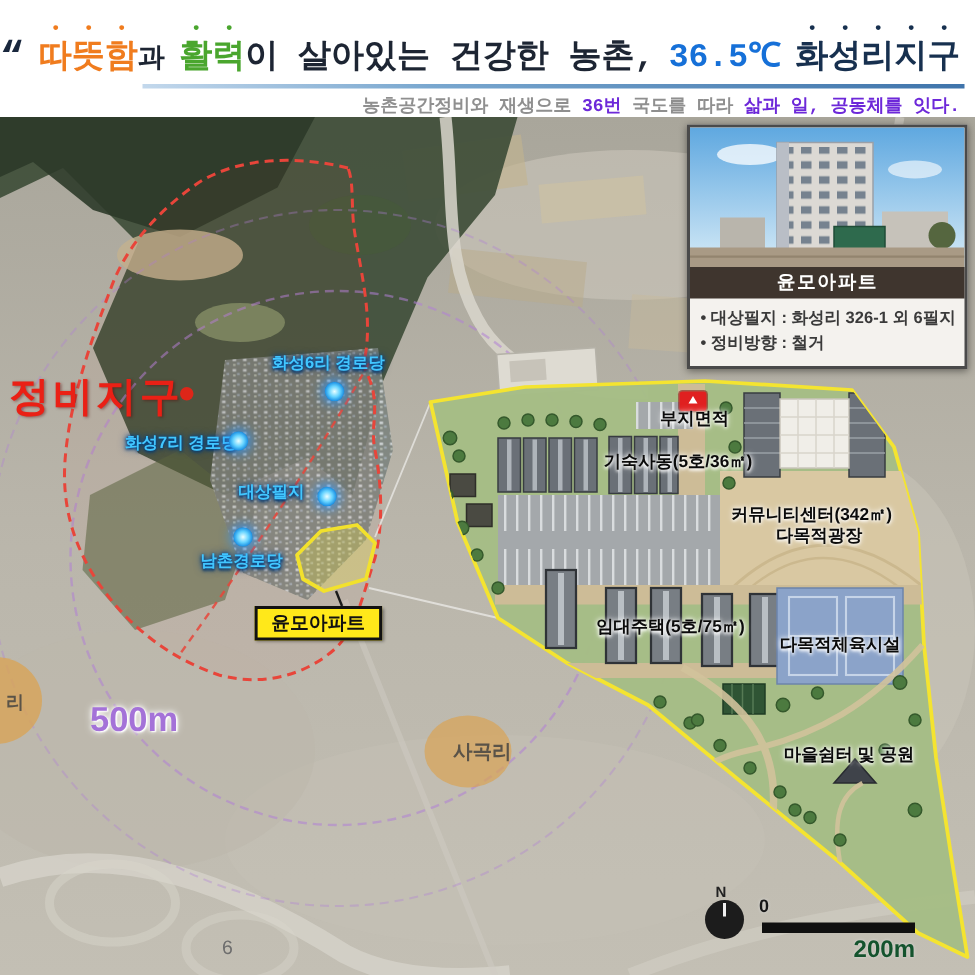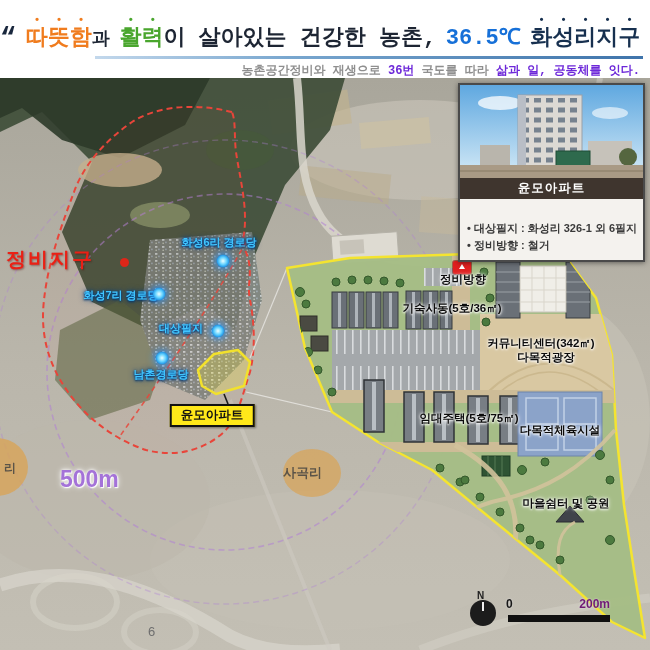--- a/index.html
+++ b/index.html
@@ -22,21 +22,21 @@
   .seg-small { font-size:18px; }
   .title-underline { position:absolute; top:52px; left:95px; width:548px; height:3px;
                background:linear-gradient(90deg,#c3d8ec,#79a7cf 35%,#3f74ab); }
   .subtitle { position:absolute; top:58px; right:10px; font-size:12px; font-weight:600; color:#8f8f8f; white-space:nowrap; }
   .subtitle b { color:#6d28d9; font-weight:bold; }
 
   
   .map { position:absolute; top:78px; left:0; width:650px; height:572px; overflow:hidden; background:#b3afa5; }
   .map svg.base { position:absolute; top:0; left:0; }
 
-  .zone-label { position:absolute; left:6px; top:168px; font-size:20px; font-weight:bold; color:#ea2015;
+  .zone-label { position:absolute; left:6px; top:168px; font-size:27px; font-weight:bold; color:#ea2015;
                 letter-spacing:2px; text-shadow:1px 1px 2px rgba(90,0,0,.45); z-index:6; }
   .red-dot { position:absolute; left:120px; top:180px; width:9px; height:9px; border-radius:50%;
              background:#dd2619; z-index:6; }
 
   .poi { position:absolute; transform:translate(-50%,-50%); font-weight:bold; font-size:11px; color:#41c6ff;
          white-space:nowrap; z-index:6;
          text-shadow:0 0 3px #0050a0, 0 0 6px #003a78, 0 1px 2px #00254f; }
   .poi-dot { position:absolute; width:13px; height:13px; border-radius:50%; transform:translate(-50%,-50%); z-index:6;
          background:radial-gradient(circle,#eaffff 0%,#63d2ff 40%,#1488e0 72%,rgba(20,100,220,0) 100%);
          box-shadow:0 0 7px 2px rgba(40,150,255,.75); }
@@ -46,48 +46,48 @@
              white-space:nowrap; z-index:7; box-shadow:1px 1px 2px rgba(0,0,0,.4); }
 
   .plan-label { position:absolute; transform:translate(-50%,-50%); font-weight:bold; font-size:11.5px; color:#0b0b0b;
              white-space:nowrap; z-index:6;
              text-shadow:0 0 3px rgba(255,255,255,.95), 0 0 5px rgba(255,255,255,.85), 0 1px 2px rgba(255,255,255,.9); }
   .entrance-icon { position:absolute; left:453px; top:183px; width:18px; height:13px; background:#e02020;
              border-radius:2px; z-index:6; box-shadow:0 0 0 1px rgba(120,0,0,.5); }
   .entrance-icon i { position:absolute; left:6px; top:3px; width:0; height:0; border-left:3px solid transparent;
              border-right:3px solid transparent; border-bottom:5px solid #fff; }
 
-  .village-circle { position:absolute; left:283px; top:371px; width:58px; height:48px; border-radius:50%;
-             background:rgba(216,164,88,.72); display:flex; align-items:center; justify-content:flex-start; z-index:5; }
+  .village-circle { position:absolute; left:283px; top:399px; width:58px; height:48px; border-radius:50%;
+             background:rgba(216,164,88,.72); display:flex; align-items:center; justify-content:flex-end; z-index:5; }
   .village-circle span { font-size:13px; font-weight:bold; color:#5a5348; }
   .left-circle { position:absolute; left:-34px; top:360px; width:62px; height:58px; border-radius:50%;
              background:rgba(216,164,88,.8); z-index:5; }
   .left-circle-label { position:absolute; left:4px; top:382px; font-size:12px; font-weight:bold; color:#5a5348; z-index:6; }
 
   .radius-label { position:absolute; left:60px; top:388px; font-size:23px; font-weight:bold; color:#a472d8;
              z-index:6; text-shadow:0 0 3px #fff, 0 0 6px #fff, 1px 1px 1px #fff; }
   .page-num { position:absolute; left:148px; top:546px; font-size:13px; color:#6e6e6e; z-index:6; }
 
   .north-label { position:absolute; left:477px; top:512px; font-size:10px; font-weight:bold; color:#222; z-index:6; }
   .north-circle { position:absolute; left:470px; top:522px; width:26px; height:26px; border-radius:50%;
              background:#1c1c1c; z-index:6; }
   .north-circle i { position:absolute; left:12px; top:2px; width:2px; height:9px; background:#efefef; }
   .scale-zero { position:absolute; left:506px; top:519px; font-size:12px; font-weight:bold; color:#171717; z-index:6;
              text-shadow:0 0 2px #ddd; }
-  .scale-max { position:absolute; left:558px; top:519px; width:52px; text-align:right; font-size:12px; font-weight:bold;
-             color:#701a75; z-index:6; text-shadow:0 0 2px #ddd; }
+  .scale-max { position:absolute; left:558px; top:547px; width:52px; text-align:right; font-size:16px; font-weight:bold;
+             color:#14532d; z-index:6; text-shadow:0 0 2px #ddd; }
   .scale-bar { position:absolute; left:508px; top:537px; width:102px; height:7px; background:#101010; z-index:6; }
 
   
   .inset { position:absolute; left:458px; top:5px; width:187px; background:#f4f2ee; border:2px solid #4a4a4a;
            z-index:20; box-shadow:0 1px 5px rgba(0,0,0,.45); }
   .inset .photo { width:100%; height:93px; display:block; }
   .inset .caption { height:21px; background:#3f352e; color:#fff; font-size:12.5px; font-weight:bold;
            display:flex; align-items:center; justify-content:center; letter-spacing:1px; }
-  .inset .bullets { padding:21px 7px 6px 7px; }
+  .inset .bullets { padding:5px 7px 6px 7px; }
   .inset .bullets div { font-size:11px; font-weight:bold; color:#3a3a3a; line-height:17px; white-space:nowrap; }
 </style>
 </head>
 <body>
 
 <div class="page">
 
   <div class="header">
     <div class="title-row">
       <span class="q">“</span>
@@ -334,25 +334,25 @@
     <div class="poi" style="left:181px; top:250px;">대상필지</div>
     <div class="poi-dot" style="left:218px; top:253px;"></div>
     <div class="poi" style="left:161px; top:296px;">남촌경로당</div>
     <div class="poi-dot" style="left:162px; top:280px;"></div>
 
     <div class="callout">윤모아파트</div>
 
     <div class="entrance-icon">
         <i></i>
       </div>
-    <div class="plan-label" style="left:463px; top:201px;">정비방향</div>
+    <div class="plan-label" style="left:463px; top:201px;">부지면적</div>
     <div class="plan-label" style="left:420px; top:230px;margin-left:32px;">기숙사동(5호/36㎡)</div>
     <div class="plan-label" style="left:541px; top:217px;margin-top:48px;">커뮤니티센터(342㎡)</div>
     <div class="plan-label" style="left:546px; top:279px;">다목적광장</div>
-    <div class="plan-label" style="left:447px; top:340px;padding-left:44px;">임대주택(5호/75㎡)</div>
+    <div class="plan-label" style="left:447px; top:340px;">임대주택(5호/75㎡)</div>
     <div class="plan-label" style="left:560px; top:352px;">다목적체육시설</div>
     <div class="plan-label" style="left:566px; top:425px;">마을쉼터 및 공원</div>
 
     <div class="village-circle">
       <span>사곡리</span>
     </div>
     <div class="left-circle"></div>
     <div class="left-circle-label">리</div>
     <div class="radius-label">500m</div>
     <div class="page-num">6</div>

